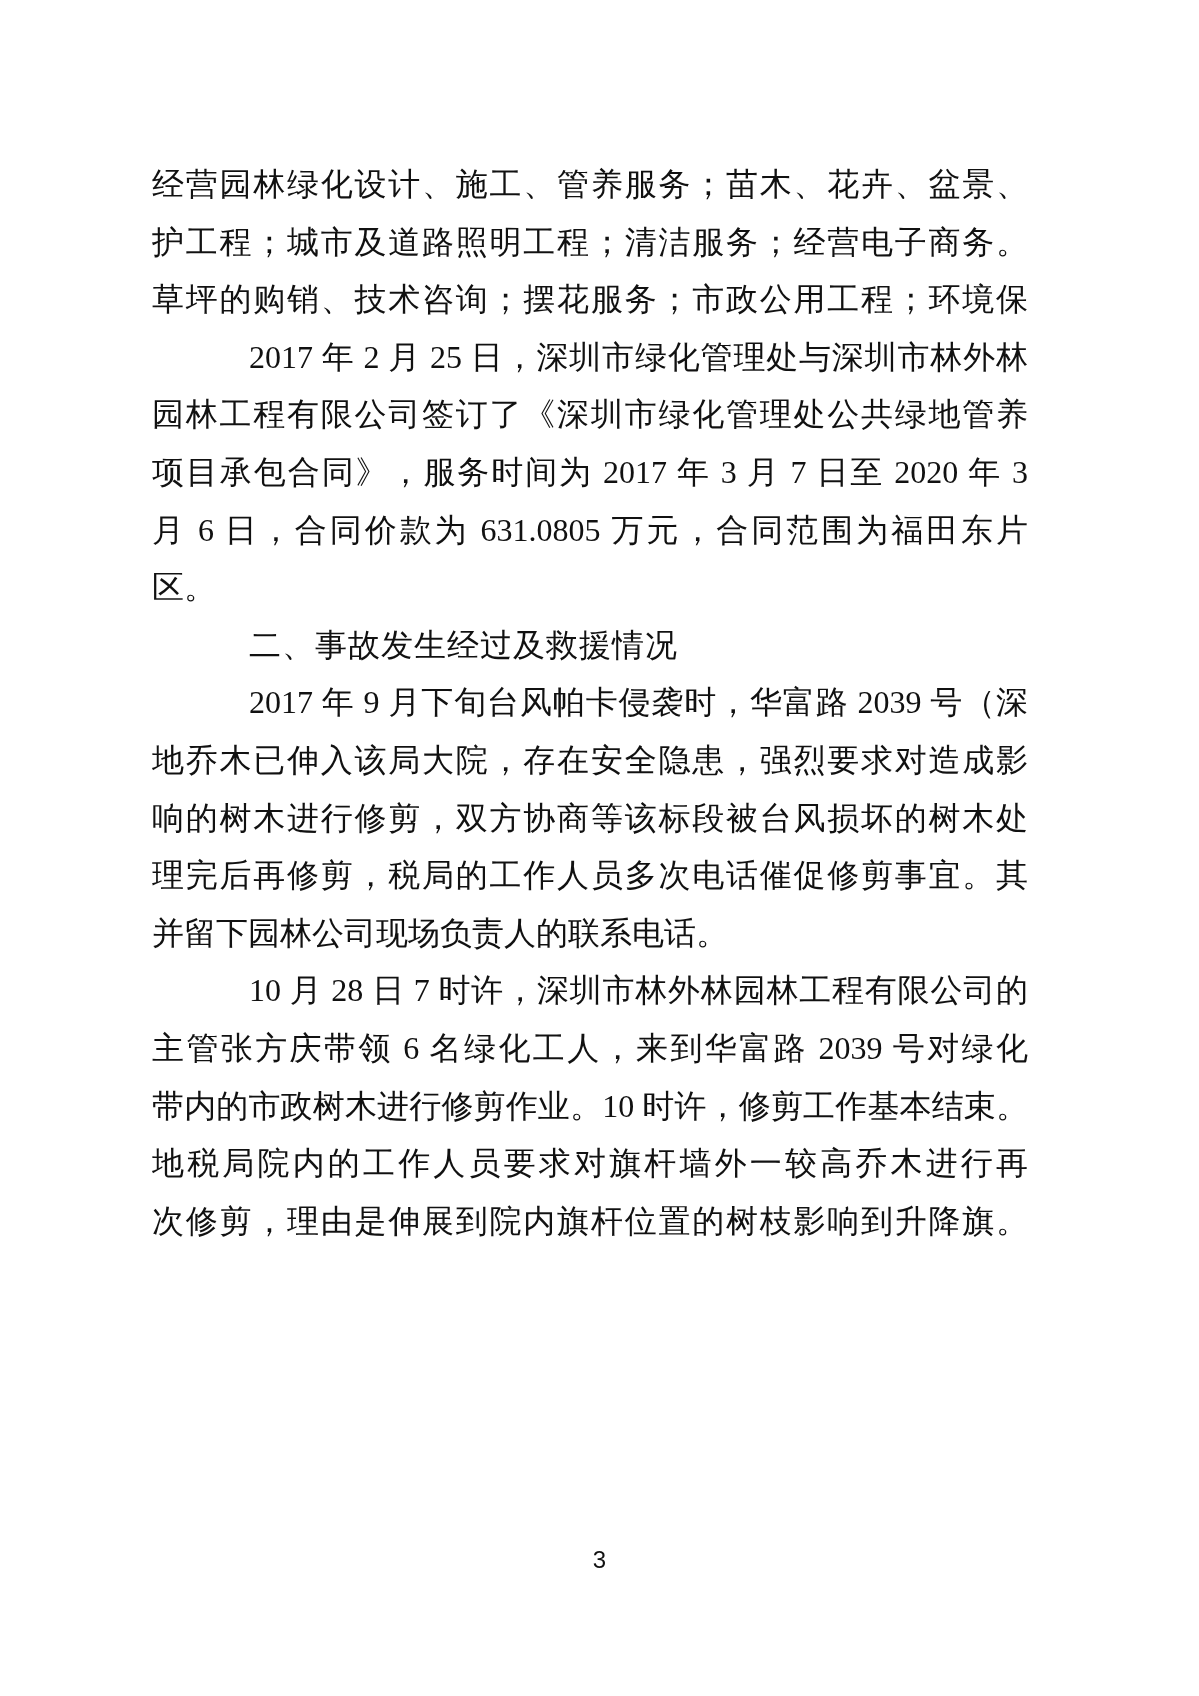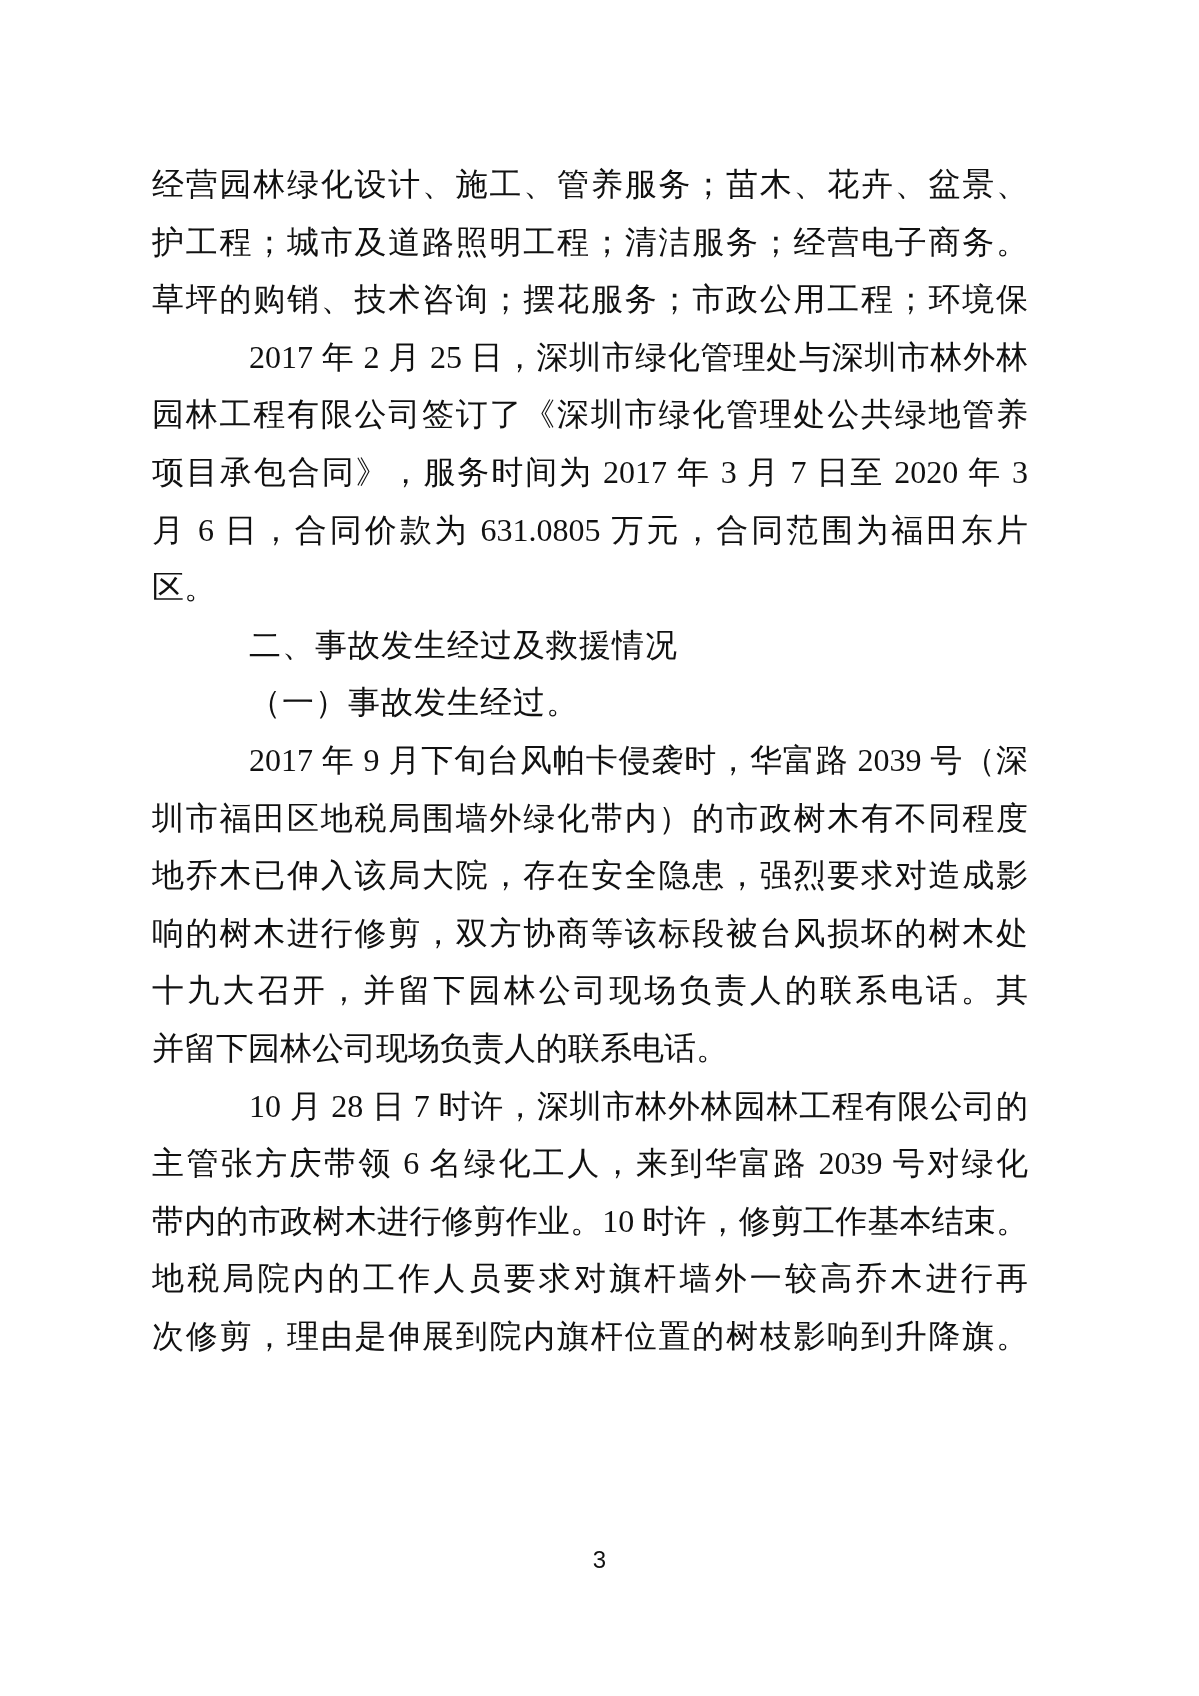--- a/index.html
+++ b/index.html
@@ -66,26 +66,24 @@
   <div class="doc">
       <div class="line body justify">经营园林绿化设计、施工、管养服务；苗木、花卉、盆景、</div>
       <div class="line body justify">护工程；城市及道路照明工程；清洁服务；经营电子商务。</div>
       <div class="line body justify">草坪的购销、技术咨询；摆花服务；市政公用工程；环境保</div>
       <div class="line body justify indent">2017 年 2 月 25 日，深圳市绿化管理处与深圳市林外林</div>
       <div class="line body justify">园林工程有限公司签订了《深圳市绿化管理处公共绿地管养</div>
       <div class="line body justify">项目承包合同》，服务时间为 2017 年 3 月 7 日至 2020 年 3</div>
       <div class="line body justify">月 6 日，合同价款为 631.0805 万元，合同范围为福田东片</div>
       <div class="line body">区。</div>
       <div class="line h1 indent">二、事故发生经过及救援情况</div>
-      <div class="line h2 indent">（一）事故发生经过。</div>
       <div class="line body justify indent">2017 年 9 月下旬台风帕卡侵袭时，华富路 2039 号（深</div>
-      <div class="line body justify">圳市福田区地税局围墙外绿化带内）的市政树木有不同程度</div>
       <div class="line body justify">地乔木已伸入该局大院，存在安全隐患，强烈要求对造成影</div>
       <div class="line body justify">响的树木进行修剪，双方协商等该标段被台风损坏的树木处</div>
-      <div class="line body justify">十九大召开，并留下园林公司现场负责人的联系电话。其</div>
+      <div class="line body justify">理完后再修剪，税局的工作人员多次电话催促修剪事宜。其</div>
       <div class="line body">并留下园林公司现场负责人的联系电话。</div>
       <div class="line body justify indent">10 月 28 日 7 时许，深圳市林外林园林工程有限公司的</div>
       <div class="line body justify">主管张方庆带领 6 名绿化工人，来到华富路 2039 号对绿化</div>
       <div class="line body justify">带内的市政树木进行修剪作业。10 时许，修剪工作基本结束。</div>
       <div class="line body justify">地税局院内的工作人员要求对旗杆墙外一较高乔木进行再</div>
       <div class="line body justify">次修剪，理由是伸展到院内旗杆位置的树枝影响到升降旗。</div>
     </div>
   <div class="pageno">3</div>
 </div>
 

